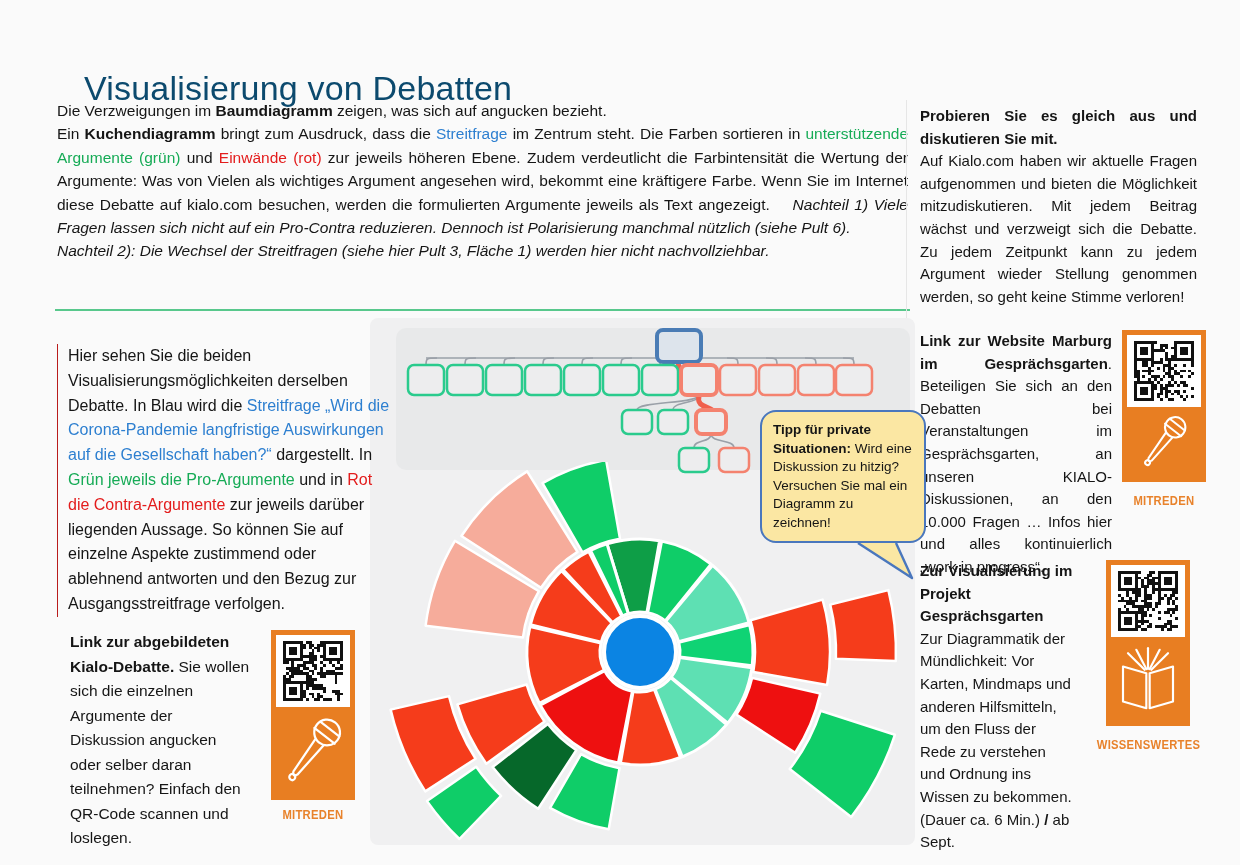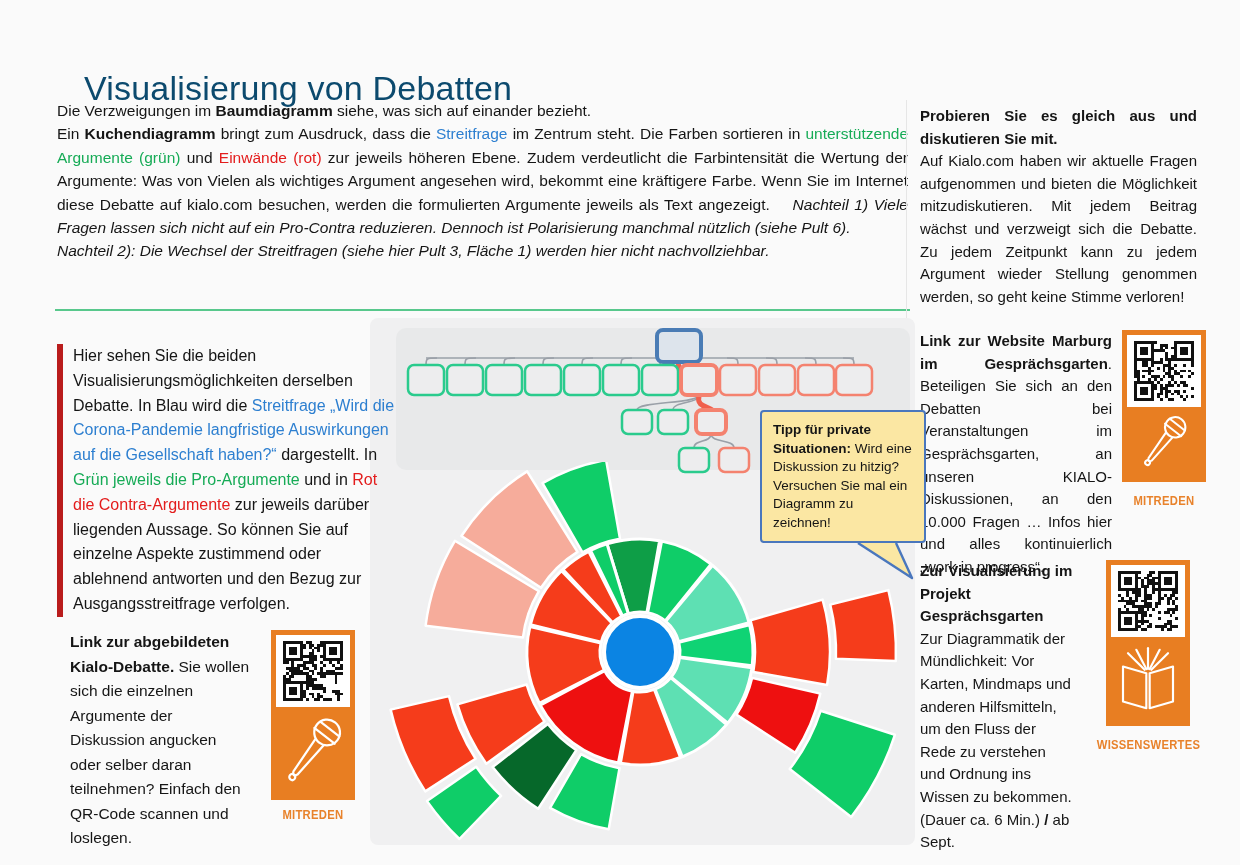--- a/index.html
+++ b/index.html
@@ -18,24 +18,24 @@
   .seg-green{color:#16ab56;}
   .seg-red{color:#e31c1c;}
   .rule{left:55px;top:309px;width:855px;height:0;border-top:2px solid #58c88c;}
   .vdiv{left:906px;top:100px;width:0;height:740px;border-left:1px solid #e6e6e6;}
   
   .diagram-panel{left:370px;top:318px;width:545px;height:527px;background:#f0f0f1;border-radius:8px;}
   .tree-svg{left:370px;top:318px;width:545px;height:165px;z-index:2;}
   .sunburst-svg{left:375px;top:462px;width:540px;height:385px;z-index:2;}
   
   .bubble{left:760px;top:410px;width:140px;background:#fbe7a3;border:2.5px solid #4a77bd;
-          border-radius:4px;padding:9px 11px;font-size:13.5px;line-height:18.5px;z-index:5;}
+          border-radius:16px;padding:9px 11px;font-size:13.5px;line-height:18.5px;z-index:5;}
   .bubble-tail{left:846px;top:543px;width:84px;height:42px;z-index:6;}
   
-  .left-desc{left:57px;top:344px;width:322px;border-left:6px solid #b91c1c;padding-left:10px;
+  .left-desc{left:57px;top:344px;width:322px;border-left:1px solid #b91c1c;padding-left:10px;
              font-size:16px;line-height:24.8px;}
   
   .qr-stack{display:flex;flex-direction:column;align-items:center;}
   .orange-panel{width:84px;background:#e87e22;padding:5px;box-sizing:border-box;}
   .qr-box{width:74px;height:72px;background:#fff;}
   .icon-area{width:74px;display:flex;align-items:center;justify-content:center;}
   .qr-label{margin-top:8px;font-size:12.5px;font-weight:700;color:#e8822b;white-space:nowrap;
             transform:scaleX(.9);letter-spacing:.3px;}
   
   .kialo{left:70px;top:630px;width:285px;display:flex;gap:20px;align-items:flex-start;}
@@ -51,21 +51,21 @@
   svg.icon{display:block;}
 </style>
 </head>
 <body>
 
 <div class="page">
 
   <h1 class="abs title">Visualisierung von Debatten</h1>
 
   <div class="abs intro">
-    <p><span>Die Verzweigungen im </span><span class="seg-b">Baumdiagramm</span><span> siehe, was sich auf einander bezieht.</span></p>
+    <p><span>Die Verzweigungen im </span><span class="seg-b">Baumdiagramm</span><span> zeigen, was sich auf angucken bezieht.</span></p>
     <p class="just"><span>Ein </span><span class="seg-b">Kuchendiagramm</span><span> bringt zum Ausdruck, dass die </span><span class="seg-blue">Streitfrage</span><span> im Zentrum steht. Die Farben sortieren in </span><span class="seg-green">unterstützende Argumente (grün)</span><span> und </span><span class="seg-red">Einwände (rot)</span><span> zur jeweils höheren Ebene. Zudem verdeutlicht die Farbintensität die Wertung der Argumente: Was von Vielen als wichtiges Argument angesehen wird, bekommt eine kräftigere Farbe. Wenn Sie im Internet diese Debatte auf kialo.com besuchen, werden die formulierten Argumente jeweils als Text angezeigt.&nbsp;&nbsp;&nbsp; </span><span class="seg-i">Nachteil 1) Viele Fragen lassen sich nicht auf ein Pro-Contra reduzieren. Dennoch ist Polarisierung manchmal nützlich (siehe Pult 6).</span></p>
     <p><span class="seg-i">Nachteil 2): Die Wechsel der Streitfragen (siehe hier Pult 3, Fläche 1) werden hier nicht nachvollziehbar.</span></p>
   </div>
 
   <div class="abs rule"></div>
   <div class="abs vdiv"></div>
 
   <div class="abs diagram-panel"></div>
   <svg class="abs tree-svg" id="tree-svg" viewBox="0 0 545 165">
       <rect x="26" y="10" width="514" height="142" rx="10" fill="#e8e9ea"></rect>

